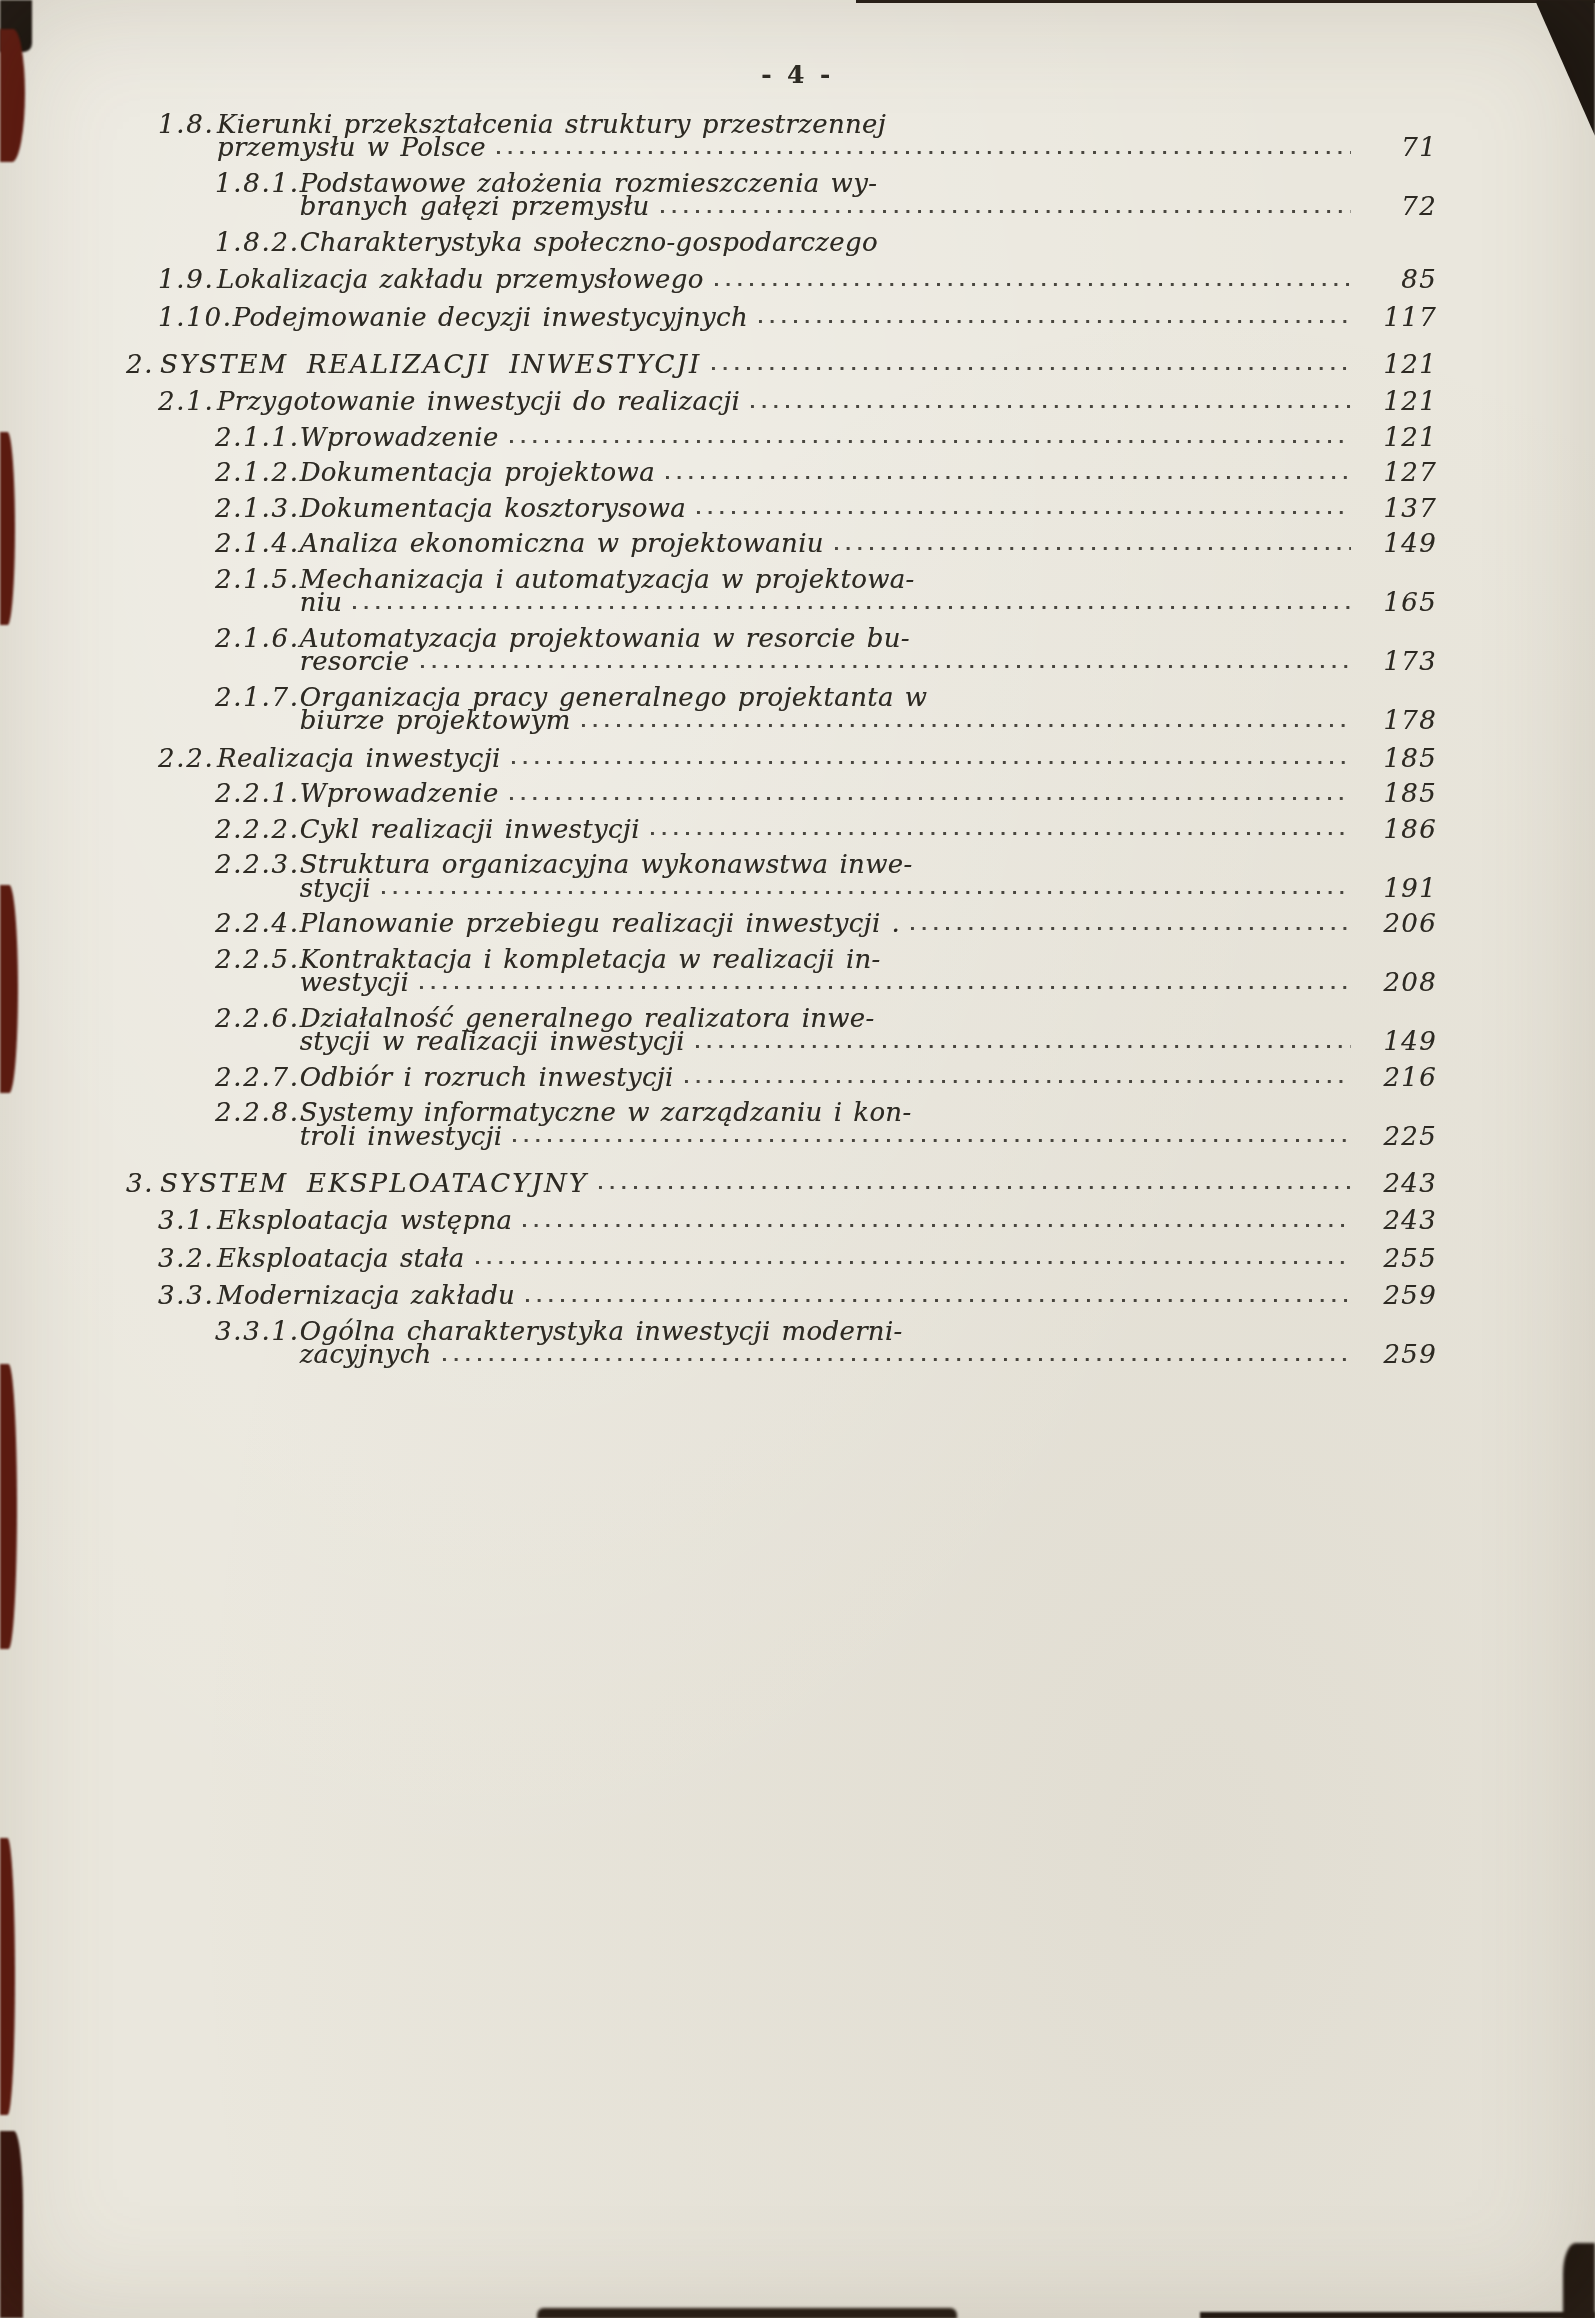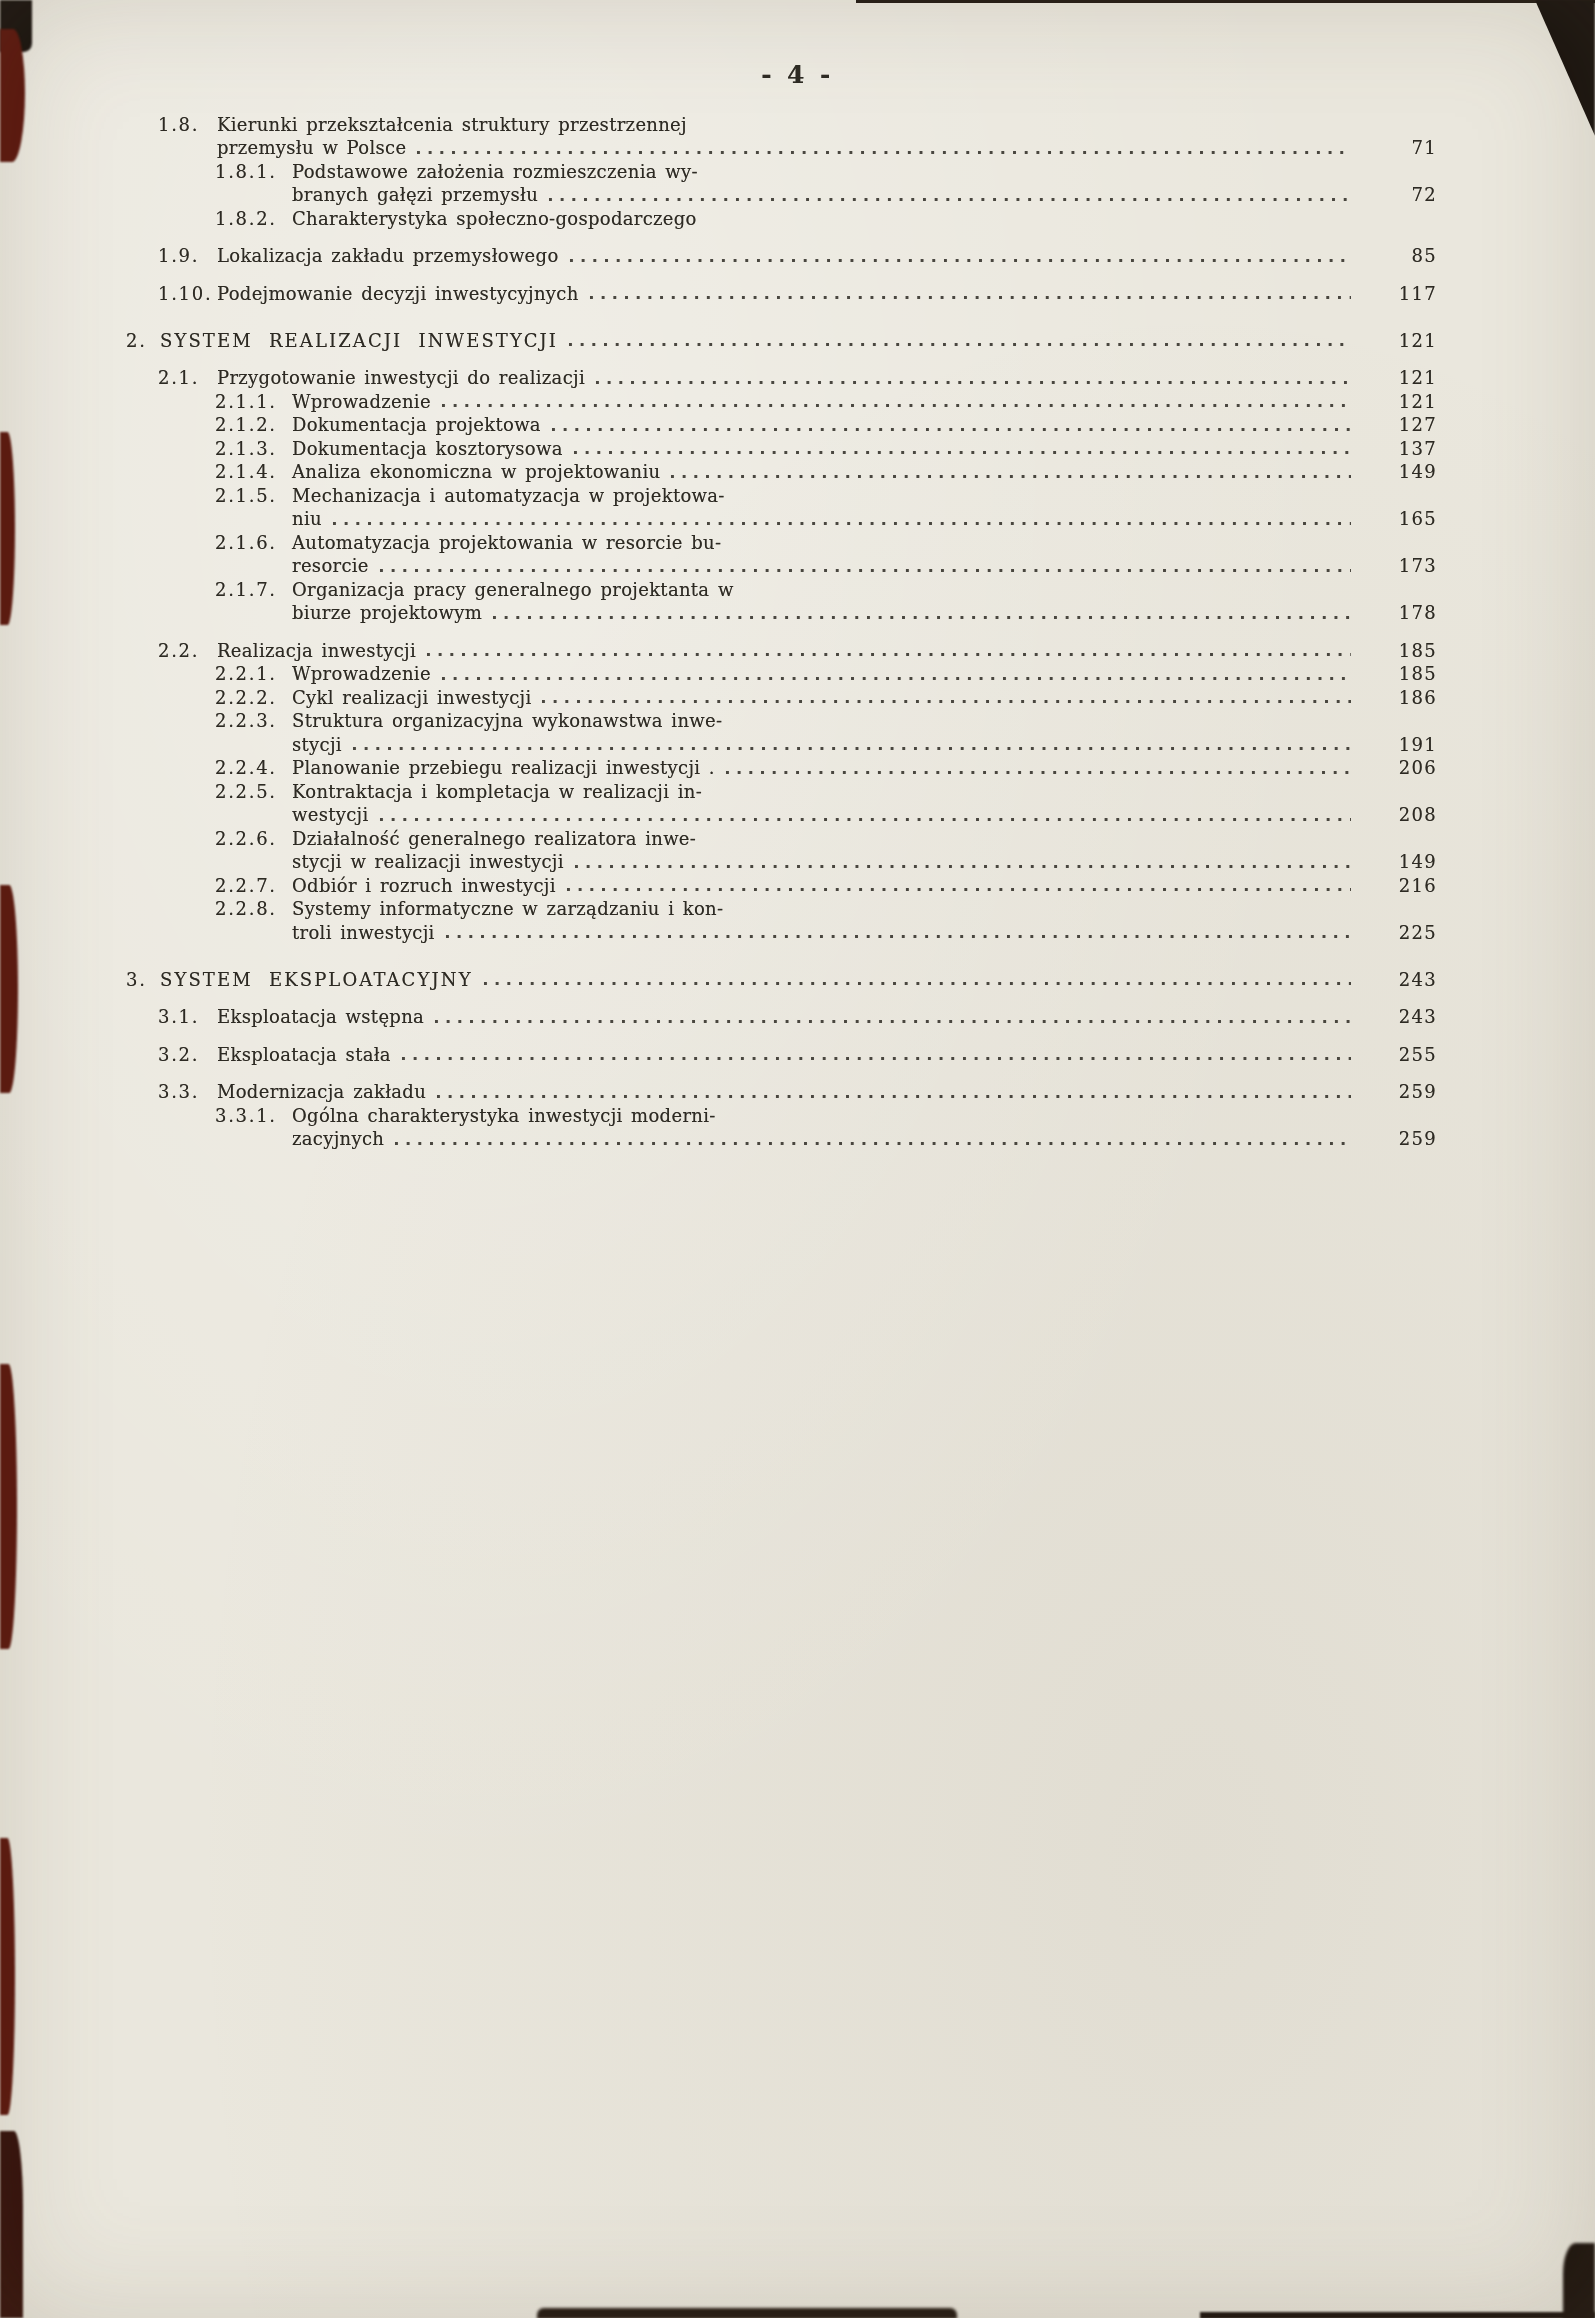--- a/index.html
+++ b/index.html
@@ -54,35 +54,36 @@
   .toc {
     margin-top: 23.5px;
     padding-left: 126px;
     padding-right: 158px;
     text-shadow: 0 0 0.5px rgba(45,42,35,0.5);
   }
 
   .entry {
     display: flex;
     align-items: flex-start;
-    font-size: 18px;
+    font-size: 26px;
     line-height: 23.5px;
     letter-spacing: 0.3px;
     word-spacing: 2.5px;
+    font-style: italic;
   }
   .gap-sm { margin-top: 14px; }
   .gap-lg { margin-top: 23.5px; }
 
   .num { flex: 0 0 auto; white-space: nowrap; letter-spacing: 1.7px; }
   .body { flex: 1 1 auto; min-width: 0; }
 
   .lvl0 .num { min-width: 34px; }
   .lvl1 { padding-left: 32px; }
   .lvl1 .num { min-width: 59px; }
-  .lvl2 { padding-left: 89px; }
+  .lvl2 { padding-left: 89px; margin-top: 12px; }
   .lvl2 .num { min-width: 77px; }
 
   .lvl0 { letter-spacing: 2.1px; word-spacing: 8.4px; }
 
   .line { display: flex; align-items: flex-end; }
   .txt { white-space: nowrap; }
 
   .dots {
     flex: 1 1 25px;
     min-width: 17px;

